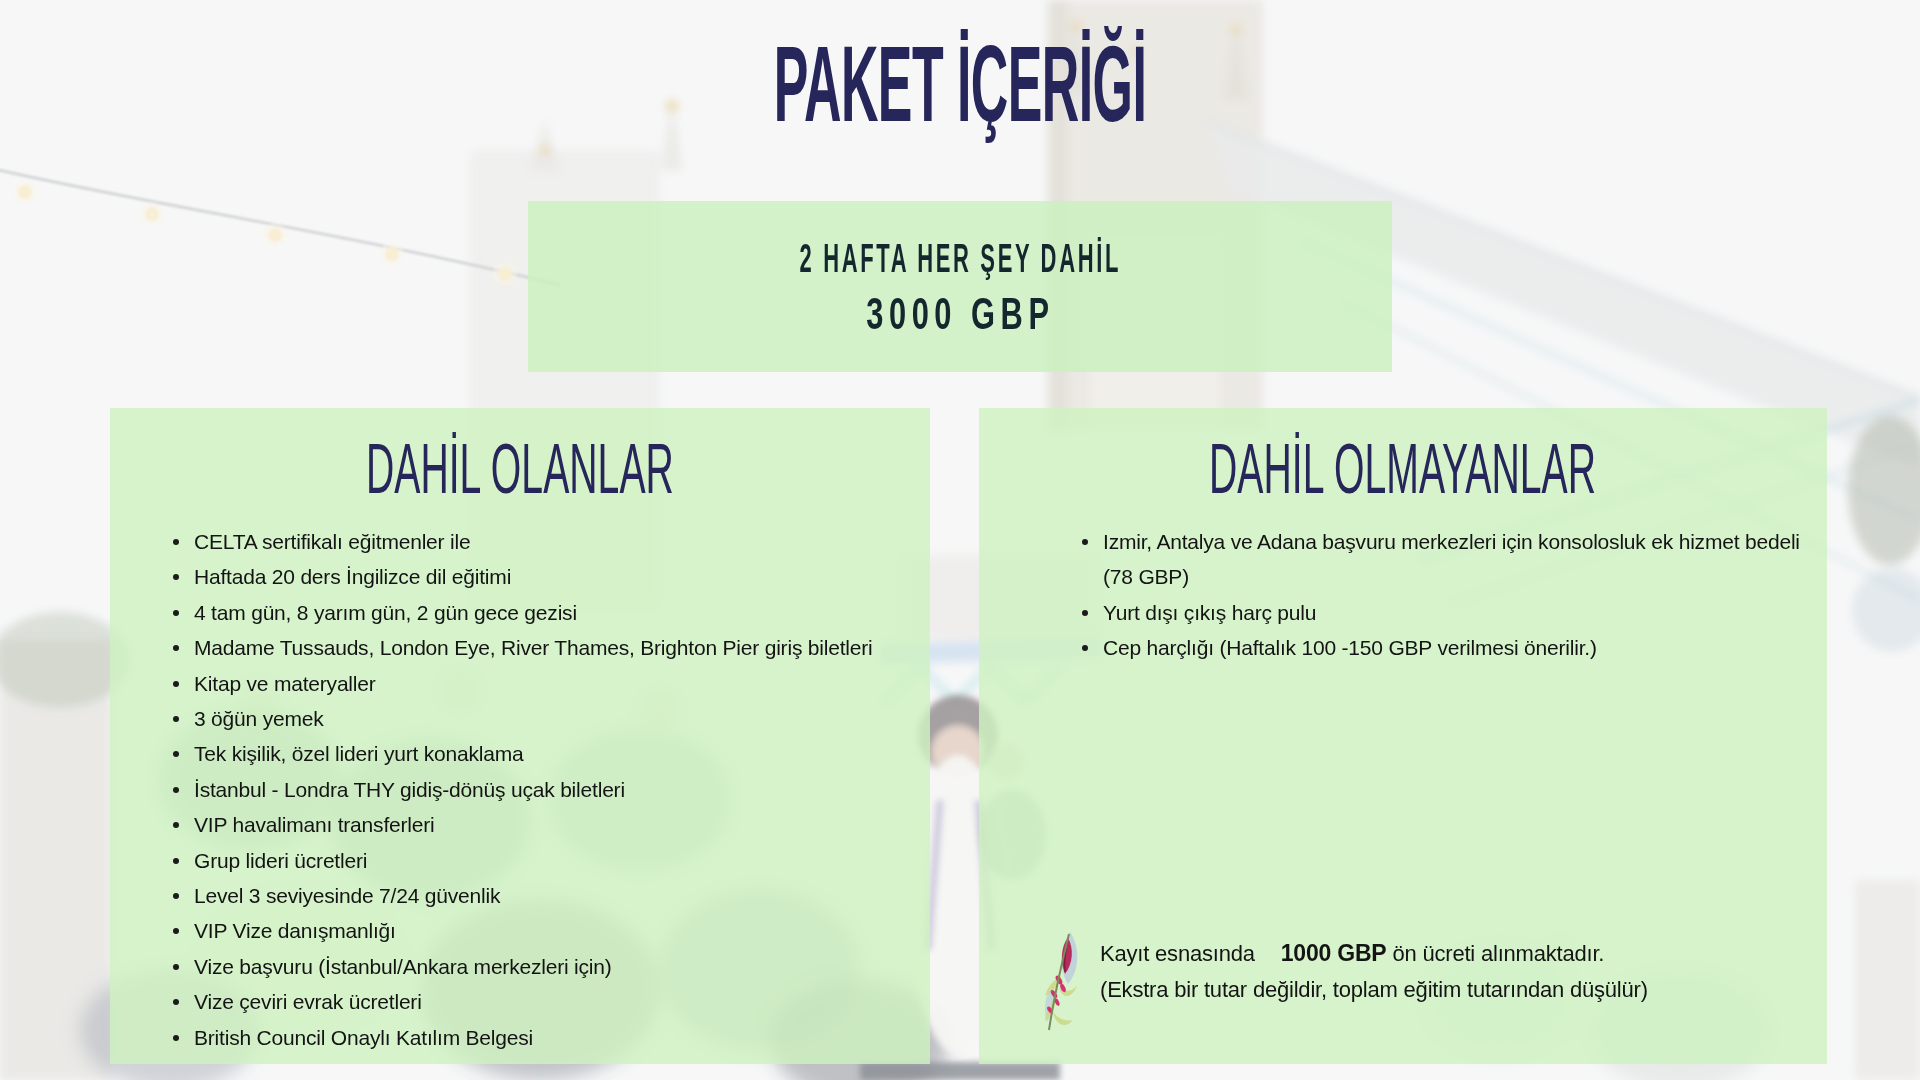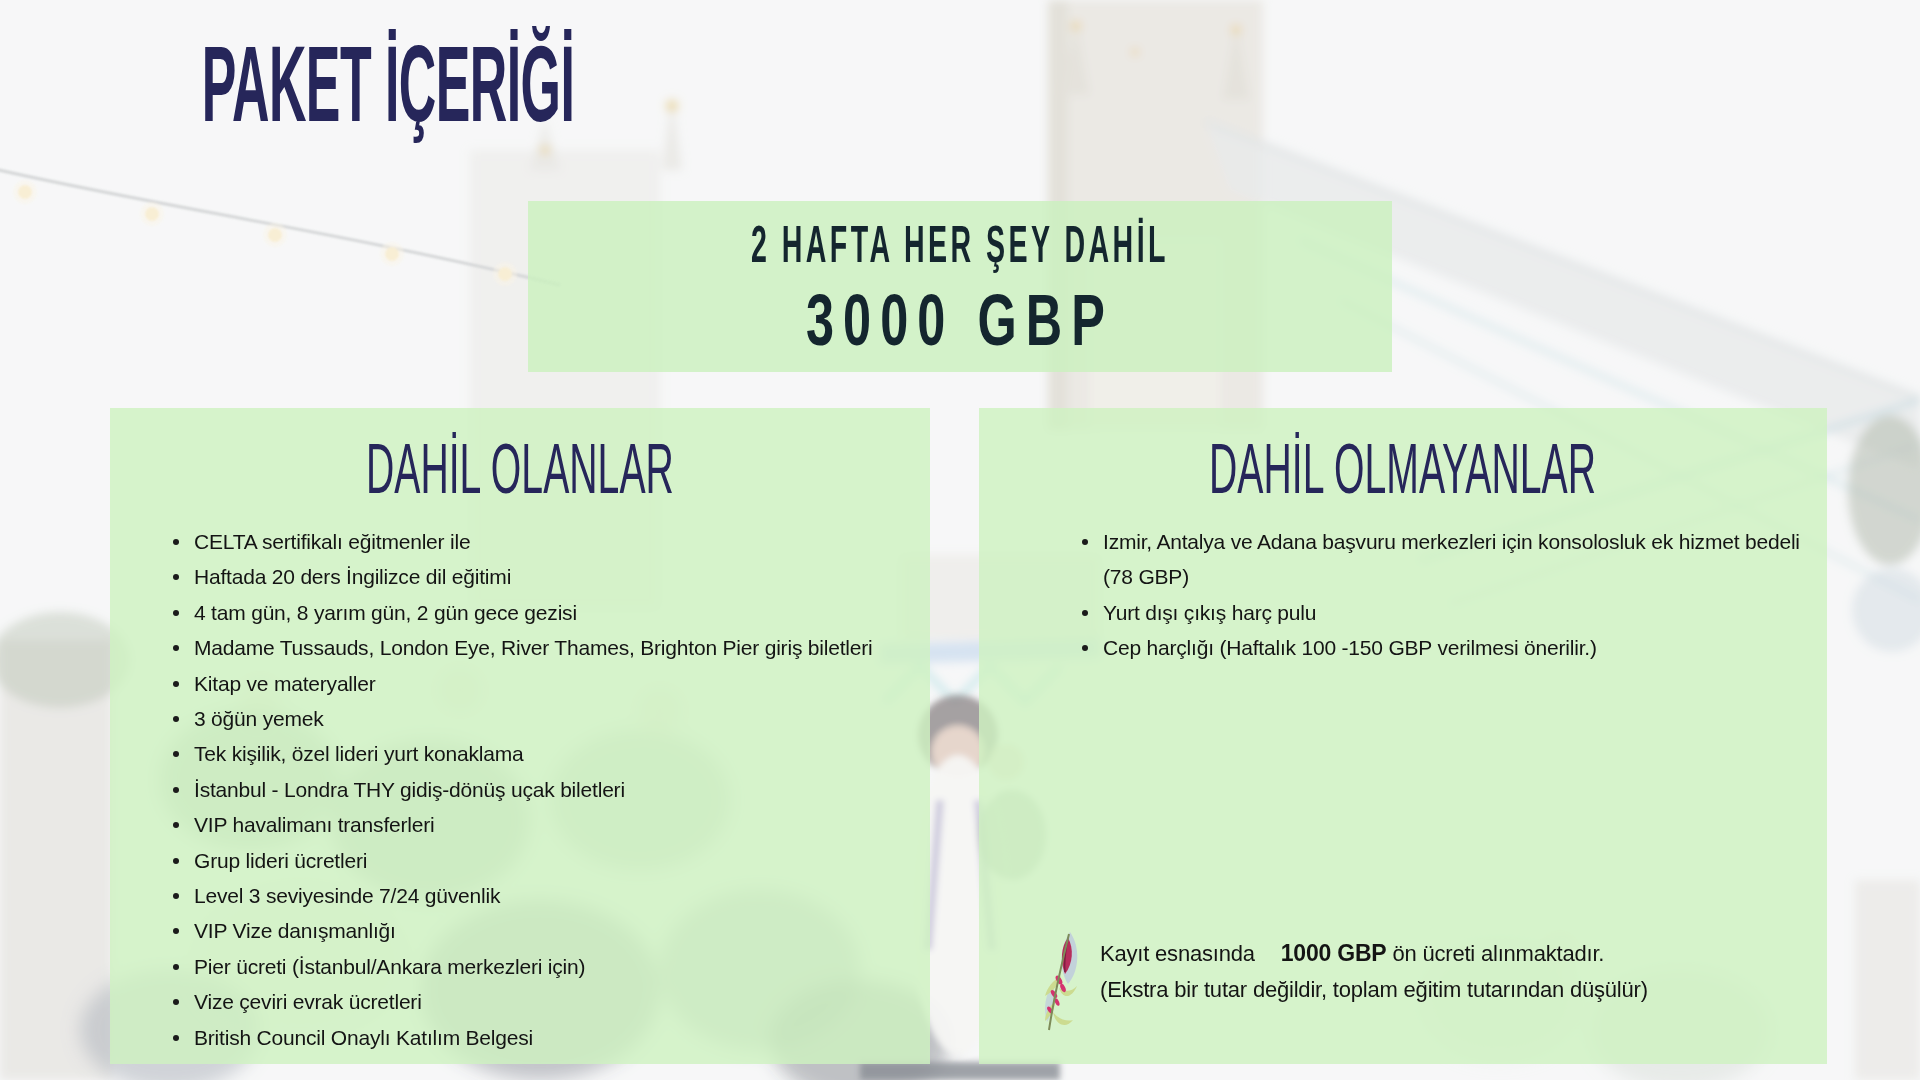--- a/index.html
+++ b/index.html
@@ -8,30 +8,30 @@
     font-family:"Liberation Sans",sans-serif;background:#f1f2f3;
   }
   .bg{position:absolute;inset:0;}
   
   .cx48{display:inline-block;transform:scaleX(.48);transform-origin:50% 50%;white-space:nowrap;}
   .cx55{display:inline-block;transform:scaleX(.55);transform-origin:50% 50%;white-space:nowrap;}
   .cx56{display:inline-block;transform:scaleX(.56);transform-origin:50% 50%;white-space:nowrap;}
   .cx70{display:inline-block;transform:scaleX(.70);transform-origin:50% 50%;white-space:nowrap;}
 
   .title{
-    position:absolute;left:0;top:22px;width:100%;margin:0;text-align:left;
+    position:absolute;left:0;top:22px;width:100%;margin:0;text-align:center;
     font-size:108px;font-weight:700;color:#26265a;letter-spacing:-.01em;line-height:1.15;
   }
   .price-box{
     position:absolute;left:528px;top:201px;width:864px;height:171px;
     background:rgba(203,240,190,.82);
     display:flex;flex-direction:column;align-items:center;justify-content:center;gap:8px;
   }
-  .price-sub{font-size:52px;font-weight:700;color:#14262e;letter-spacing:.12em;line-height:1;}
-  .price-amt{font-size:72px;font-weight:700;color:#14262e;letter-spacing:.18em;line-height:1;margin-top:6px;}
+  .price-sub{font-size:40px;font-weight:700;color:#14262e;letter-spacing:.12em;line-height:1;}
+  .price-amt{font-size:44px;font-weight:700;color:#14262e;letter-spacing:.18em;line-height:1;margin-top:6px;}
 
   .panel{
     position:absolute;top:408px;height:656px;background:rgba(206,241,193,.82);
     box-sizing:border-box;
   }
   .panel.left{left:110px;width:820px;}
   .panel.right{left:979px;width:848px;}
   .panel h2{
     margin:26px 0 0 0;text-align:center;font-size:70px;font-weight:400;
     color:#26265a;line-height:1;
@@ -189,21 +189,21 @@
         <li><span class="dot"></span><span>İstanbul - Londra THY gidiş-dönüş uçak biletleri</span></li>
 
         <li><span class="dot"></span><span>VIP havalimanı transferleri</span></li>
 
         <li><span class="dot"></span><span>Grup lideri ücretleri</span></li>
 
         <li><span class="dot"></span><span>Level 3 seviyesinde 7/24 güvenlik</span></li>
 
         <li><span class="dot"></span><span>VIP Vize danışmanlığı</span></li>
 
-        <li><span class="dot"></span><span>Pier ücreti (İstanbul/Ankara merkezleri için)</span></li>
+        <li><span class="dot"></span><span>Vize başvuru (İstanbul/Ankara merkezleri için)</span></li>
 
         <li><span class="dot"></span><span>Vize çeviri evrak ücretleri</span></li>
 
         <li><span class="dot"></span><span>British Council Onaylı Katılım Belgesi</span></li>
       </ul>
   </section>
 
   <section class="panel right">
     <h2><span class="cx56">DAHİL OLMAYANLAR</span></h2>
     <ul>

